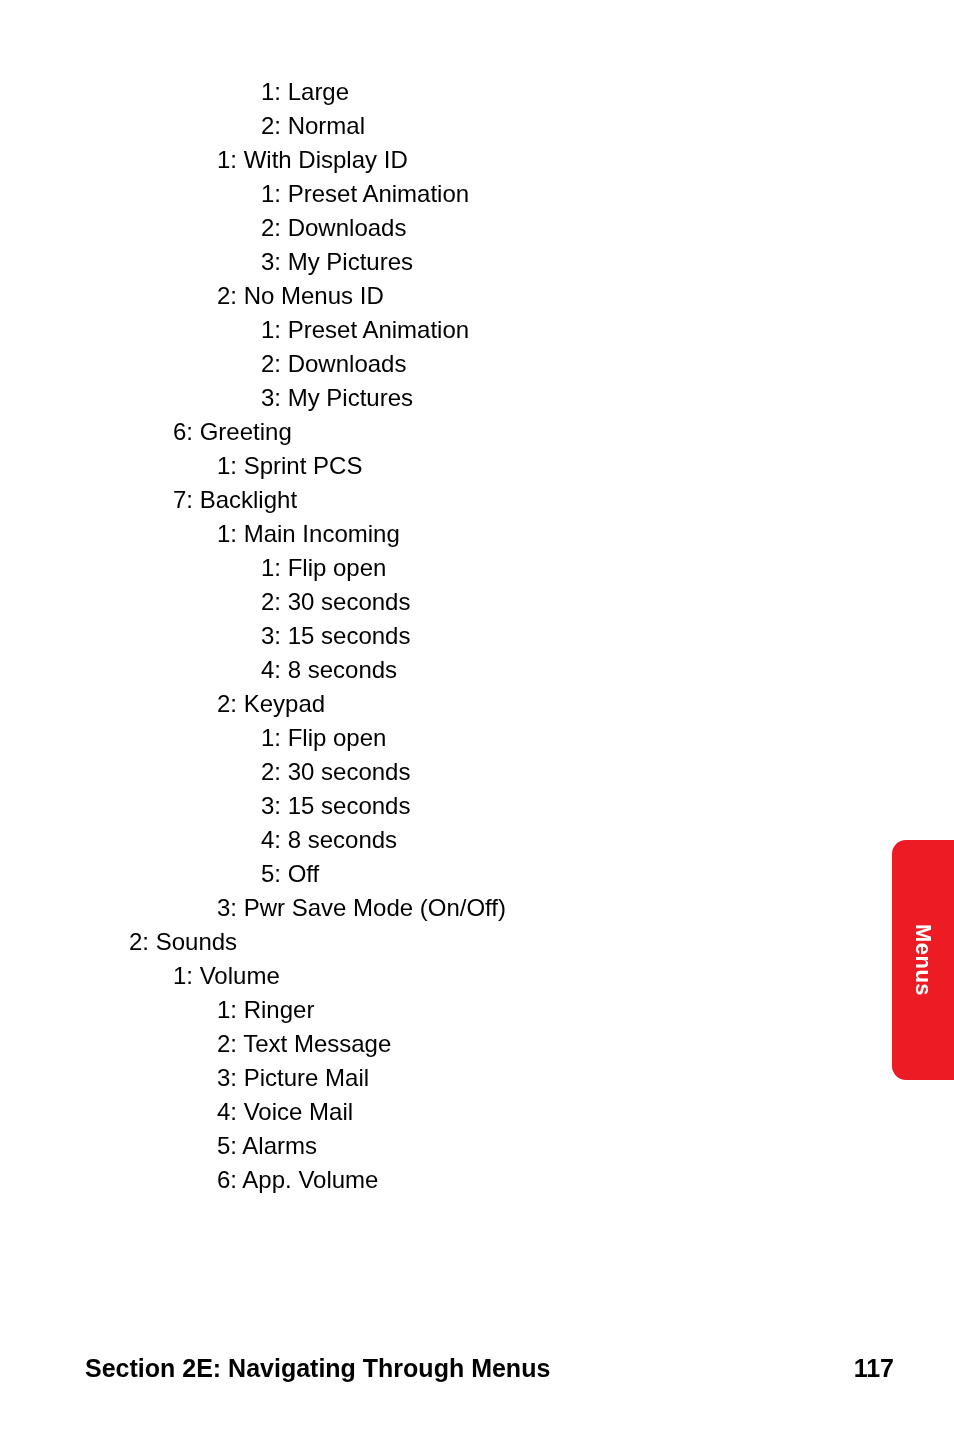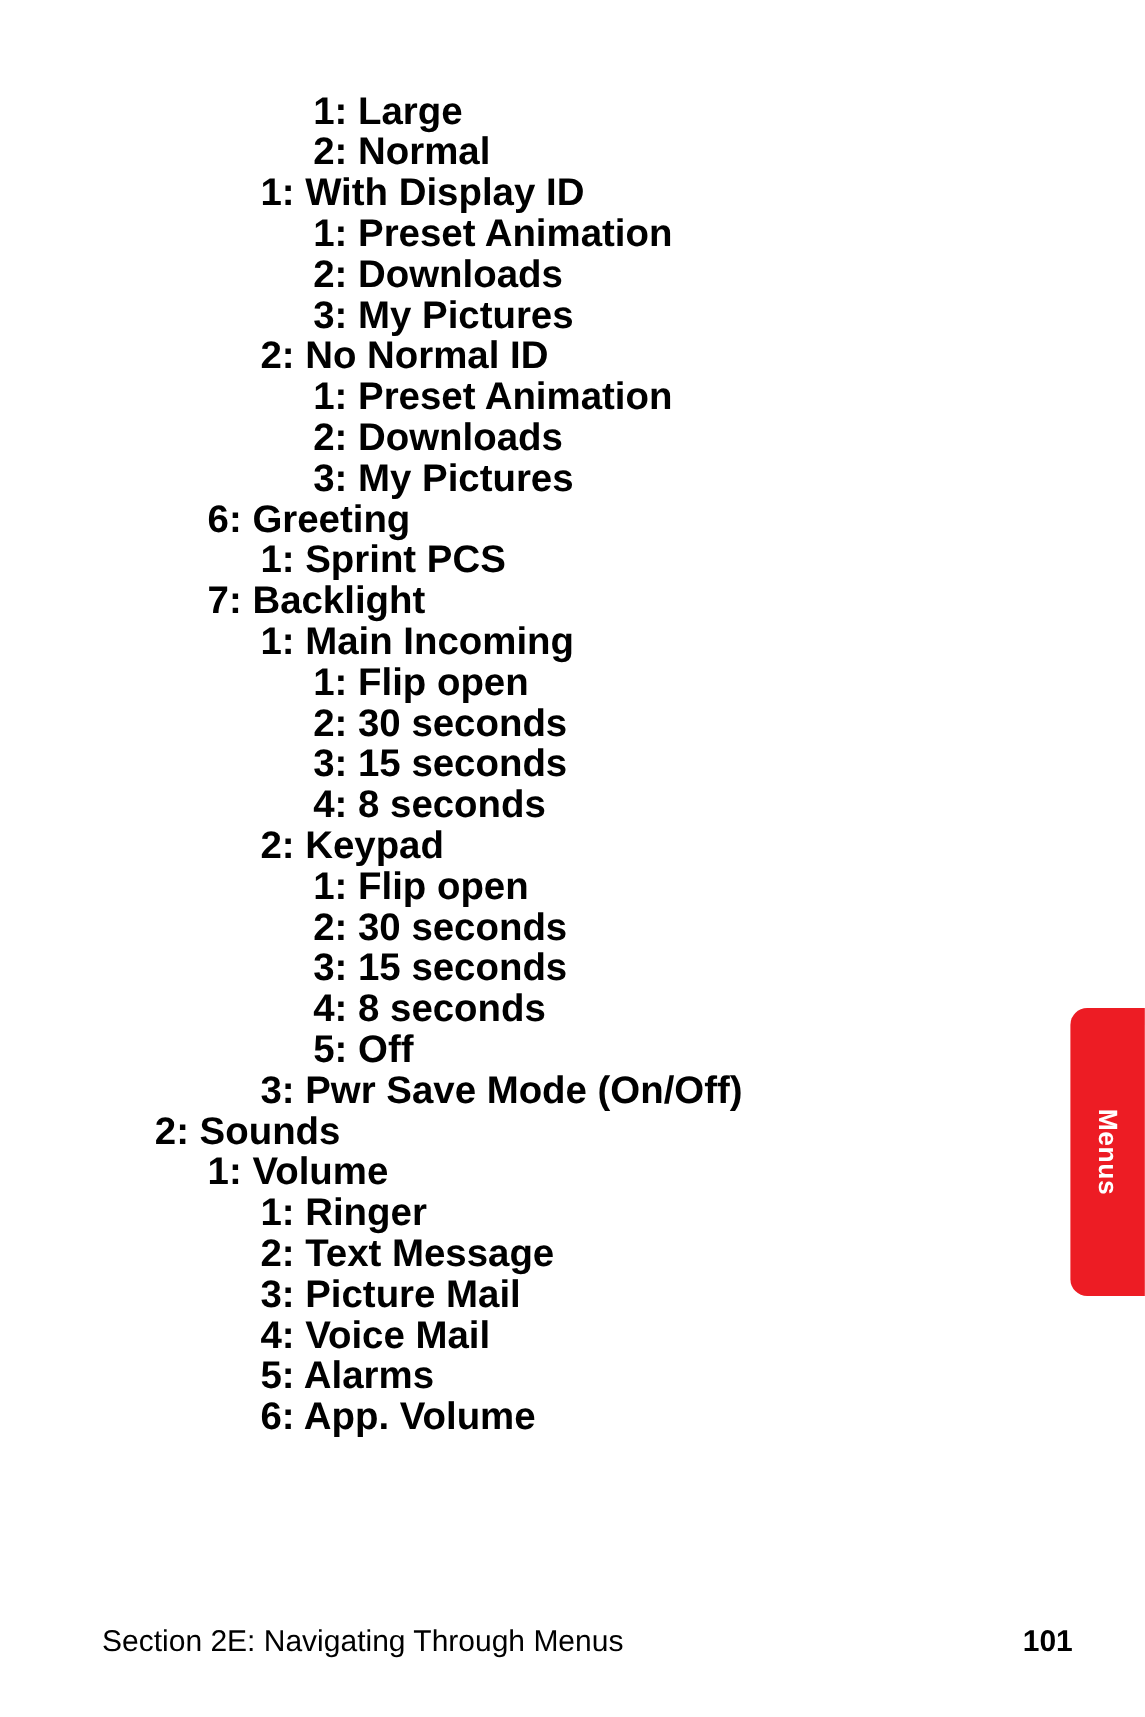--- a/index.html
+++ b/index.html
@@ -15,23 +15,23 @@
       position: relative;
       color: #000000;
     }
     .content {
       position: absolute;
       top: 75px;
       left: 85px;
       right: 60px;
     }
     .menu-line {
-      font-size: 32px;
+      font-size: 24px;
       line-height: 34px;
-      font-weight: 700;
+      font-weight: 400;
     }
     .indent-1 { padding-left: 44px; }
     .indent-2 { padding-left: 88px; }
     .indent-3 { padding-left: 132px; }
     .indent-4 { padding-left: 176px; }
     .side-tab {
       position: absolute;
       right: 0;
       top: 840px;
       width: 62px;
@@ -55,38 +55,38 @@
       position: absolute;
       bottom: 48px;
       left: 85px;
       right: 60px;
       display: flex;
       justify-content: space-between;
       align-items: center;
     }
     .footer-title {
       font-size: 25px;
-      font-weight: normal;
+      font-weight: bold;
     }
     .footer-page {
       font-size: 25px;
       font-weight: bold;
     }
   </style>
 </head>
 <body>
 
 <div class="content" id="menu-content">
 <div class="menu-line indent-4">1: Large</div>
     <div class="menu-line indent-4">2: Normal</div>
     <div class="menu-line indent-3">1: With Display ID</div>
     <div class="menu-line indent-4">1: Preset Animation</div>
     <div class="menu-line indent-4">2: Downloads</div>
     <div class="menu-line indent-4">3: My Pictures</div>
-    <div class="menu-line indent-3">2: No Normal ID</div>
+    <div class="menu-line indent-3">2: No Menus ID</div>
     <div class="menu-line indent-4">1: Preset Animation</div>
     <div class="menu-line indent-4">2: Downloads</div>
     <div class="menu-line indent-4">3: My Pictures</div>
     <div class="menu-line indent-2">6: Greeting</div>
     <div class="menu-line indent-3">1: Sprint PCS</div>
     <div class="menu-line indent-2">7: Backlight</div>
     <div class="menu-line indent-3">1: Main Incoming</div>
     <div class="menu-line indent-4">1: Flip open</div>
     <div class="menu-line indent-4">2: 30 seconds</div>
     <div class="menu-line indent-4">3: 15 seconds</div>
@@ -107,14 +107,14 @@
     <div class="menu-line indent-3">5: Alarms</div>
     <div class="menu-line indent-3">6: App. Volume</div>
   </div>
 
 <div class="side-tab">
   <div class="side-tab-text">Menus</div>
 </div>
 
 <div class="footer">
   <div class="footer-title">Section 2E: Navigating Through Menus</div>
-  <div class="footer-page">101</div>
+  <div class="footer-page">117</div>
 </div>
 
 </body></html>

